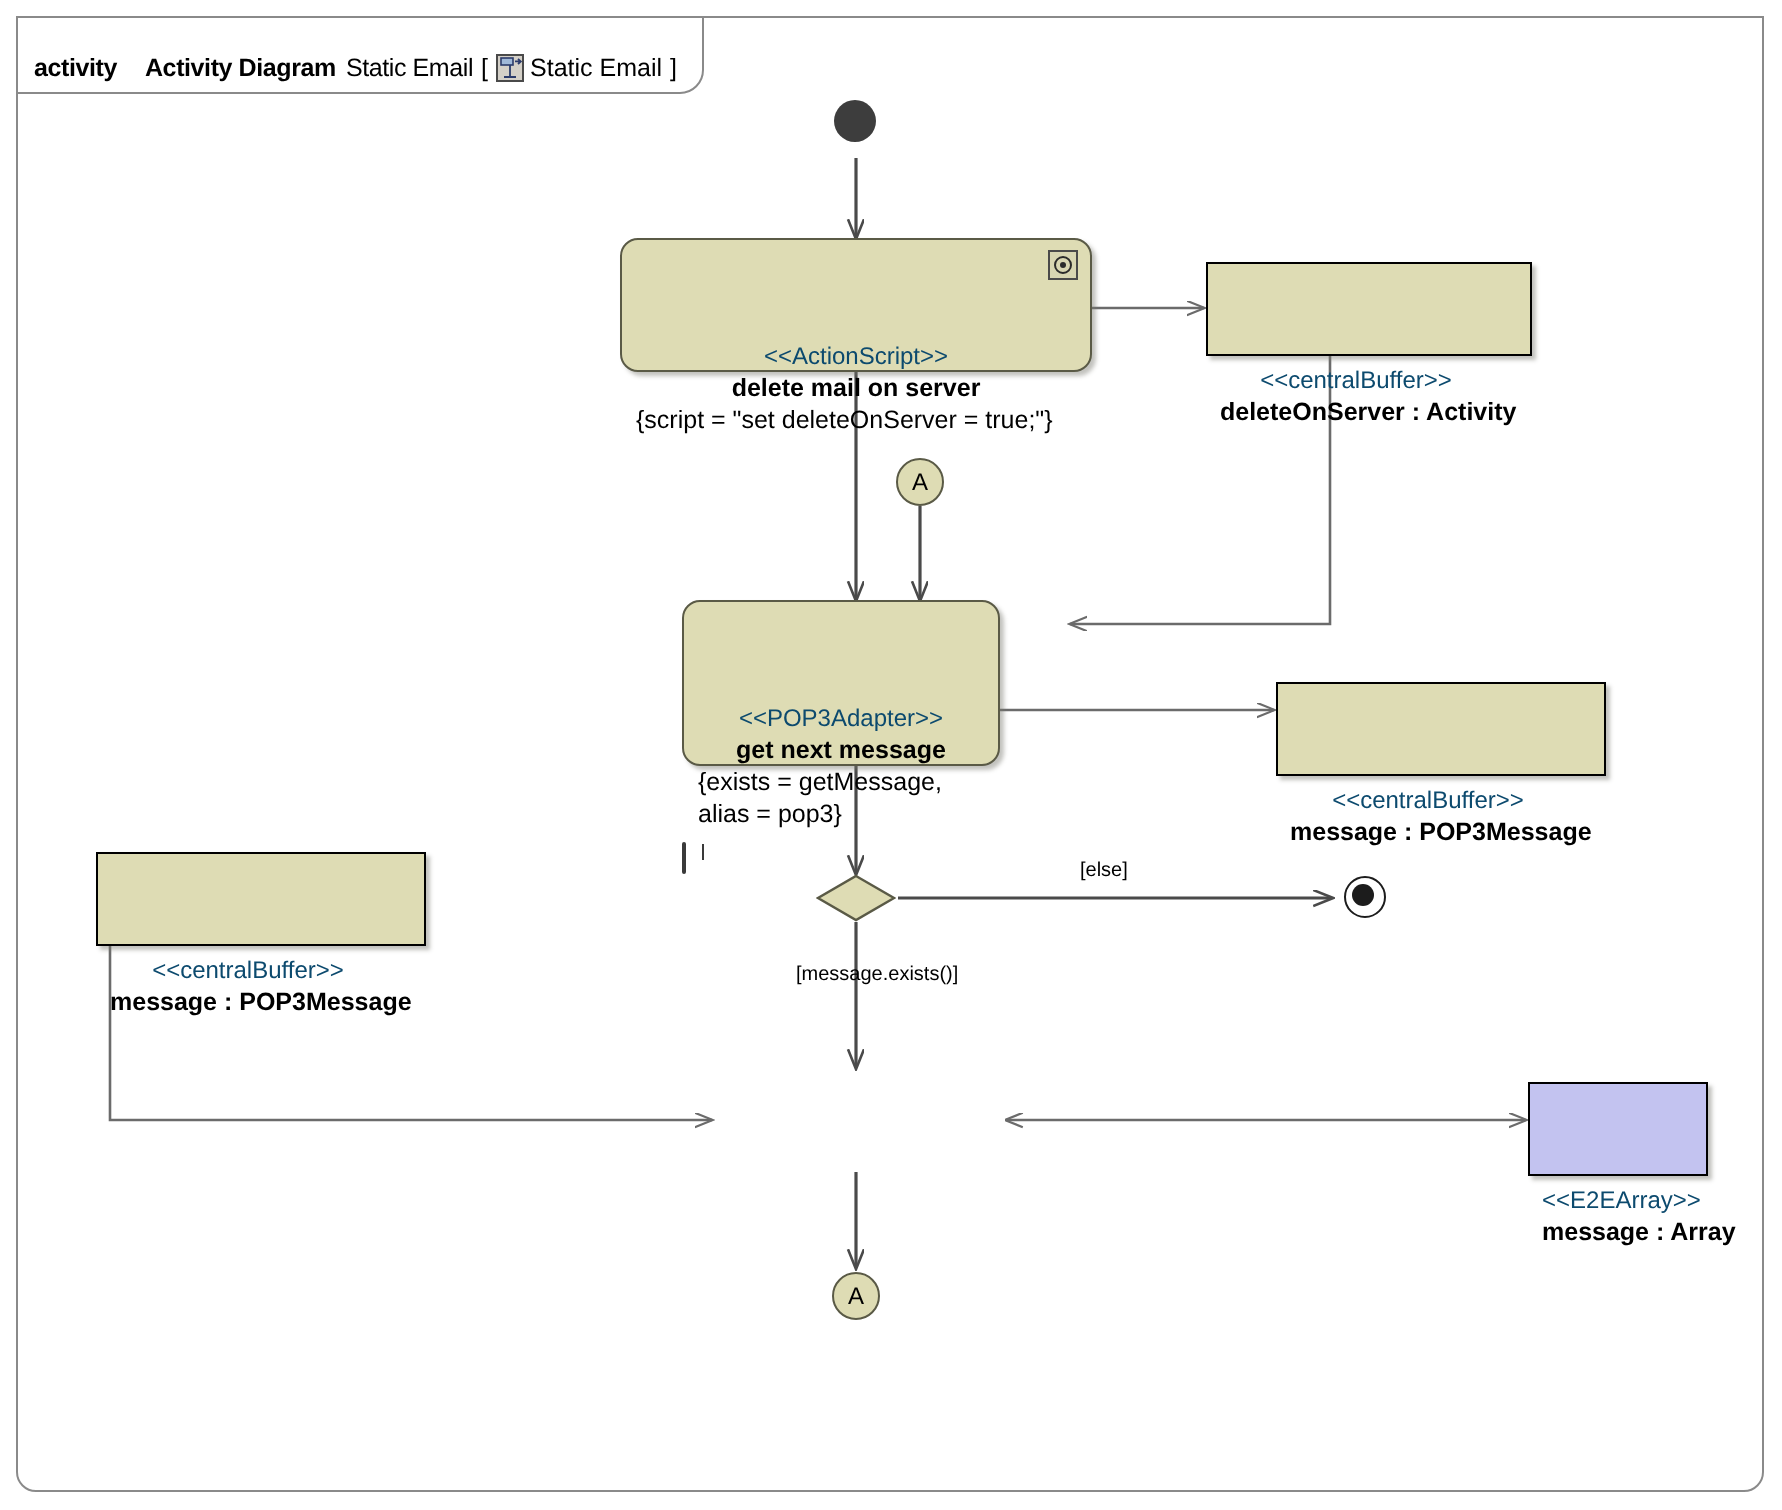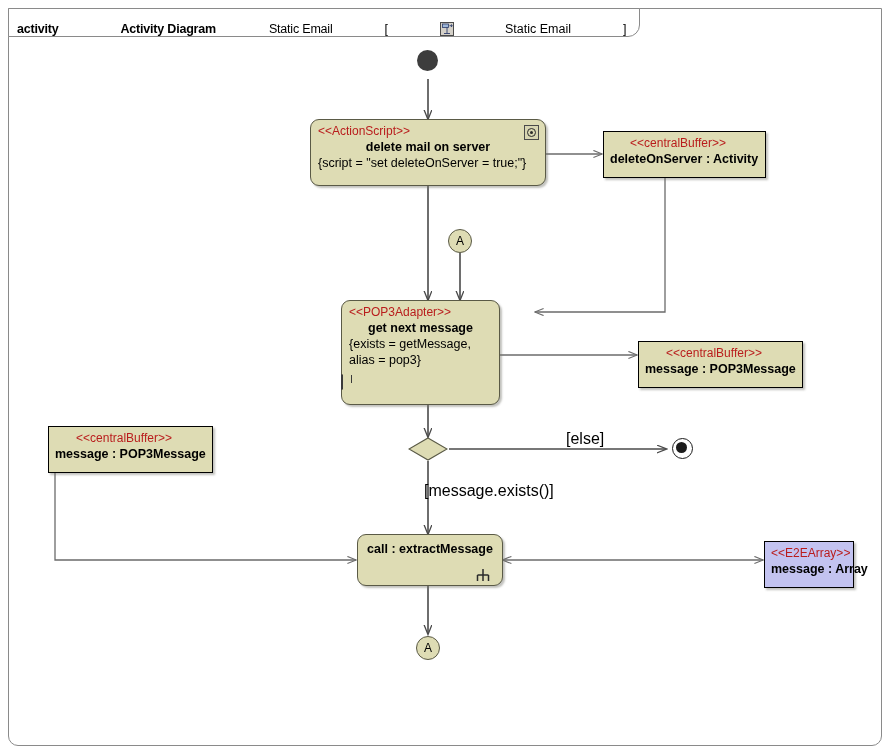--- a/index.html
+++ b/index.html
@@ -28,34 +28,33 @@
     height: 738px;
     border: 1px solid #8a8a8a;
     border-radius: 0 0 10px 10px;
     box-sizing: border-box;
     background: #ffffff;
   }
   #frame-tab {
     position: absolute;
     left: 8px;
     top: 8px;
-    height: 29px;
+    height: 39px;
     box-sizing: border-box;
     border: 1px solid #8a8a8a;
     border-bottom: 1px solid #8a8a8a;
     border-radius: 0 0 12px 0;
     background: #ffffff;
     padding: 12px 12px 0 8px;
     display: flex;
     align-items: center;
     font-size: 12.5px;
     color: #000000;
     white-space: nowrap;
     z-index: 5;
-    gap: 48px;
   }
   .tab-kw {
     font-weight: bold;
     letter-spacing: -0.2px;
   }
   .tab-name {
     margin-left: 5px;
     letter-spacing: -0.2px;
   }
   .tab-brk {
@@ -99,24 +98,26 @@
     background: #dedcb4;
     border: 1px solid #000000;
     box-shadow: 2px 2px 2px rgba(120,120,110,0.45);
     padding: 4px 19px 5px 6px;
     text-align: center;
   }
   .buf.lav {
     background: #c3c3f0;
   }
   .stereo {
-    color: #b91c1c;
+    color: #0c4a6e;
     font-size: 12px;
+    text-align: center;
     line-height: 15px;
     white-space: nowrap;
+    margin-top: 47px;
   }
   .nname {
     font-weight: bold;
     text-align: center;
     line-height: 16px;
     white-space: nowrap;
   }
   .nbody {
     text-align: left;
     line-height: 16px;
@@ -231,26 +232,25 @@
   .diamond {
     position: absolute;
     width: 40px;
     height: 24px;
     z-index: 3;
   }
 
   
   .elabel {
     position: absolute;
-    font-size: 16px;
+    font-size: 10px;
     color: #000000;
     white-space: nowrap;
     z-index: 4;
     background: transparent;
-    margin-left: 26px;
   }
 </style>
 </head>
 <body>
 
 <div id="canvas">
 
   <div id="frame"></div>
 
   <div id="frame-tab">
@@ -329,21 +329,21 @@
 
   <div class="node buf" style="left:603px; top:131px; width:163px; height:47px;">
     <div class="stereo">&lt;&lt;centralBuffer&gt;&gt;</div>
     <div class="nname">deleteOnServer : Activity</div>
   </div>
 
   <div class="connector" style="left:448px; top:229px;">
     <span>A</span>
   </div>
 
-  <div class="node act" style="left:341px; top:300px; width:159px; height:105px;">
+  <div class="node act" style="left:341px; top:300px; width:159px; height:83px;">
     <div class="stereo">&lt;&lt;POP3Adapter&gt;&gt;</div>
     <div class="nname">get next message</div>
     <div class="nbody">{exists = getMessage,</div>
     <div class="nbody">alias = pop3}</div>
     <span class="ico ico-pill" style="top:7px; right:8px;"></span>
   </div>
 
   <div class="node buf" style="left:638px; top:341px; width:165px; height:47px;">
     <div class="stereo">&lt;&lt;centralBuffer&gt;&gt;</div>
     <div class="nname">message : POP3Message</div>
@@ -358,28 +358,20 @@
     <svg width="40" height="24" viewBox="0 0 40 24">
       <polygon points="20,1 39,12 20,23 1,12" fill="#dedcb4" stroke="#5a5a46" stroke-width="1.2"></polygon>
     </svg>
   </div>
 
   <div class="finalnode" style="left:672px; top:438px;"></div>
 
   <div class="elabel" style="left:540px; top:430px;">[else]</div>
   <div class="elabel" style="left:398px; top:482px;">[message.exists()]</div>
 
-  <div class="node act" style="left:357px; top:534px; width:146px; height:52px; padding-top:6px;">
-    <div class="nname">call : extractMessage</div>
-    <span class="ico-rake">
-      <svg width="14" height="13" viewBox="0 0 14 13">
-        <path d="M7,0 L7,12 M1.5,6 L12.5,6 M1.5,6 L1.5,12 M7,6 L7,12 M12.5,6 L12.5,12" stroke="#2b2b2b" stroke-width="1.5" fill="none"></path>
-      </svg>
-    </span>
-  </div>
 
   <div class="node buf lav" style="left:764px; top:541px; width:90px; height:47px;">
     <div class="stereo">&lt;&lt;E2EArray&gt;&gt;</div>
     <div class="nname">message : Array</div>
   </div>
 
   <div class="connector" style="left:416px; top:636px;">
     <span>A</span>
   </div>
 

